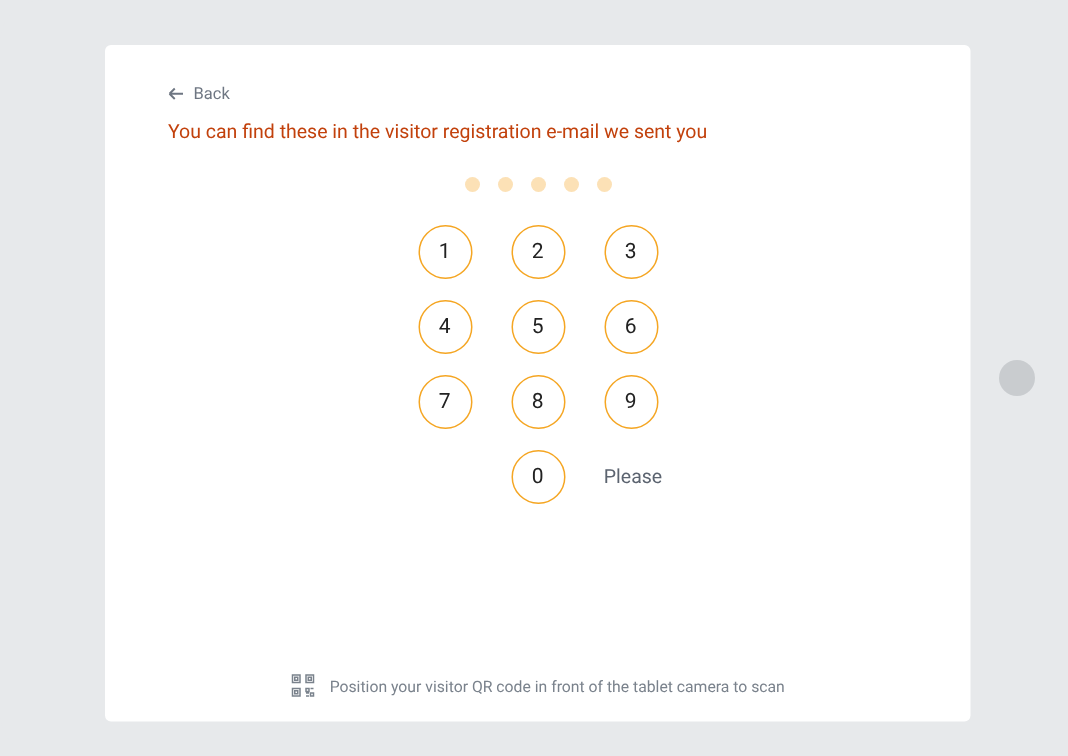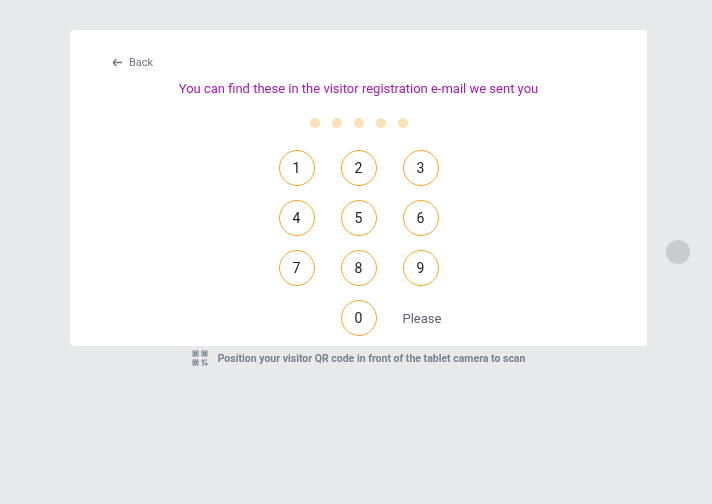--- a/index.html
+++ b/index.html
@@ -25,21 +25,21 @@
       width: 24px;
       height: 24px;
       border-radius: 50%;
       background: #C9CCCF;
     }
     .screen {
       position: absolute;
       left: 70px;
       top: 30px;
       width: 577px;
-      height: 316px;
+      height: 451px;
       background: #FFFFFF;
       border-radius: 4px;
       padding: 26px 42px 16px 42px;
       display: flex;
       flex-direction: column;
     }
     .back-link {
       display: inline-flex;
       align-items: center;
       gap: 6px;
@@ -51,23 +51,22 @@
     }
     .back-link svg { stroke: #6E7682; }
     h1 {
       font-size: 17px;
       font-weight: 700;
       color: #0C0D0E;
       margin-bottom: 6px;
     }
     .subtitle {
       font-size: 13px;
-      color: #a21caf;
+      color: #c2410c;
       margin-bottom: 22px;
-      text-align: center;
     }
     .pin-dots {
       display: flex;
       justify-content: center;
       gap: 12px;
       margin-bottom: 22px;
     }
     .pin-dot {
       width: 10px;
       height: 10px;
@@ -113,21 +112,20 @@
     }
     .qr-hint {
       margin-top: auto;
       display: flex;
       align-items: center;
       justify-content: center;
       gap: 10px;
       color: #7A828C;
       font-size: 10.5px;
       padding-top: 14px;
-      font-weight: bold;
     }
     .qr-hint svg { stroke: #7A828C; fill: none; }
   </style>
 </head>
 <body>
 
 <div class="tablet-frame">
   <div class="home-button"></div>
   <div class="screen">
 

